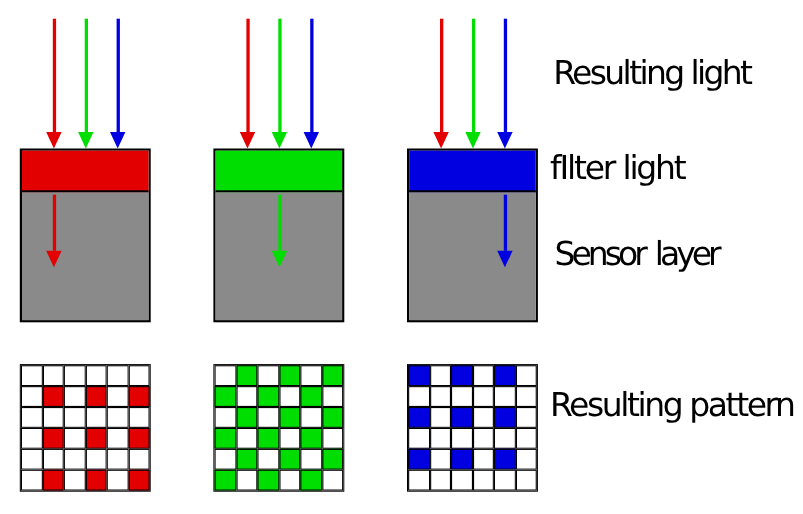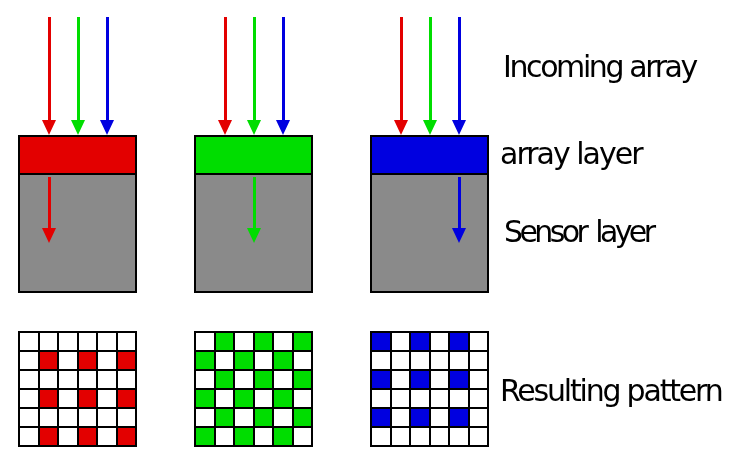--- a/index.html
+++ b/index.html
@@ -9,21 +9,21 @@
 .head{position:absolute;width:0;height:0;border-left:7px solid transparent;border-right:7px solid transparent;}
 .stack{position:absolute;border:2px solid #000;box-sizing:border-box;display:flex;flex-direction:column;}
 .filterlayer{height:38px;border-bottom:2px solid #000;box-sizing:border-box;}
 .sensor{flex:1;}
 .pgrid{position:absolute;display:grid;grid-template-columns:repeat(6,1fr);grid-template-rows:repeat(6,1fr);border:1px solid #000;box-sizing:border-box;background:#fff;}
 .cellx{border:1px solid #000;box-sizing:border-box;}
 .label{position:absolute;font-size:30px;line-height:1.2;color:#000;white-space:nowrap;}
 #label-incoming{left:503px;top:49px;letter-spacing:-2.4px;}
 #label-filter{left:500px;top:136px;letter-spacing:-2.0px;}
 #label-sensor{left:504px;top:214px;letter-spacing:-3.6px;word-spacing:4px;}
-#label-resulting{left:500px;top:373px;letter-spacing:-2.2px;}
+#label-resulting{left:500px;top:351px;letter-spacing:-2.2px;}
 </style>
 </head>
 <body>
 
 <div id="diagram">
     <div class="col" style="left: 18px; width: 119px;">
       <div class="shaft" style="left: 29.5px; top: 17px; height: 103px; background: rgb(227, 0, 0);"></div>
       <div class="head" style="left: 24px; top: 120px; border-top: 15px solid rgb(227, 0, 0);"></div>
       <div class="shaft" style="left: 58.5px; top: 17px; height: 103px; background: rgb(0, 221, 0);"></div>
       <div class="head" style="left: 53px; top: 120px; border-top: 15px solid rgb(0, 221, 0);"></div>
@@ -173,16 +173,16 @@
         <div class="cellx" style="background: rgb(255, 255, 255);"></div>
         <div class="cellx" style="background: rgb(255, 255, 255);"></div>
         <div class="cellx" style="background: rgb(255, 255, 255);"></div>
         <div class="cellx" style="background: rgb(255, 255, 255);"></div>
         <div class="cellx" style="background: rgb(255, 255, 255);"></div>
         <div class="cellx" style="background: rgb(255, 255, 255);"></div>
       </div>
     </div>
   </div>
 
-<div class="label" id="label-incoming">Incoming array</div>
-<div class="label" id="label-filter">array layer</div>
+<div class="label" id="label-incoming">Resulting light</div>
+<div class="label" id="label-filter">fIlter light</div>
 <div class="label" id="label-sensor">Sensor layer</div>
 <div class="label" id="label-resulting">Resulting pattern</div>
 
 </body></html>

